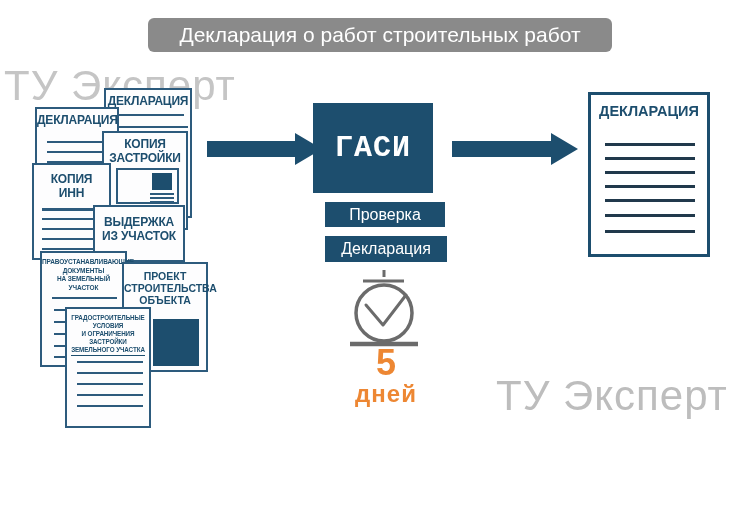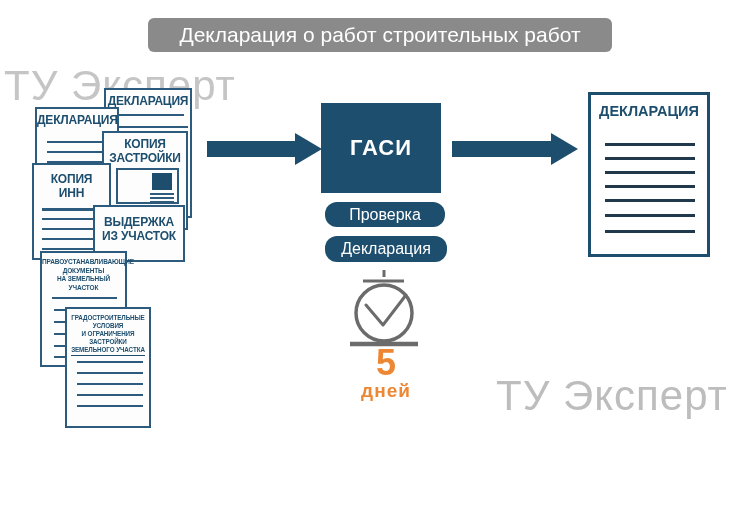--- a/index.html
+++ b/index.html
@@ -37,32 +37,32 @@
   
   .arrow{position:absolute;height:32px;}
   .arrow .body{position:absolute;top:8px;left:0;height:16px;background:#1d4e6e;}
   .arrow .head{position:absolute;top:0;width:0;height:0;border-top:16px solid transparent;
                border-bottom:16px solid transparent;border-left:27px solid #1d4e6e;}
   .arrow1{left:207px;top:133px;width:115px;}
   .arrow1 .body{width:90px;} .arrow1 .head{left:88px;}
   .arrow2{left:452px;top:133px;width:126px;}
   .arrow2 .body{width:101px;} .arrow2 .head{left:99px;}
   
-  .gasi{position:absolute;left:321px;top:103px;width:120px;height:90px;background:#1d4e6e;
-        color:#ffffff;font-size:22px;font-weight:bold;display:flex;align-items:center;justify-content:center;letter-spacing:1px;}
+  .gasi{position:absolute;left:313px;top:103px;width:120px;height:90px;background:#1d4e6e;
+        color:#ffffff;font-size:30px;font-weight:bold;display:flex;align-items:center;justify-content:center;letter-spacing:1px;font-family:Liberation Mono, monospace;}
   .step{position:absolute;background:#1d4e6e;color:#ffffff;font-size:16px;display:flex;
-        align-items:center;justify-content:center;border-radius:12px;}
+        align-items:center;justify-content:center;}
   .step1{left:325px;top:202px;width:120px;height:25px;}
   .step2{left:325px;top:236px;width:122px;height:26px;}
   
   .clock{position:absolute;left:340px;top:268px;}
   .dur-num{position:absolute;left:325px;top:342px;width:122px;text-align:center;
            font-size:36px;font-weight:bold;color:#ed8733;}
   .dur-unit{position:absolute;left:325px;top:380px;width:122px;text-align:center;
-            font-size:19px;font-weight:bold;color:#ed8733;letter-spacing:1px;}
+            font-size:24px;font-weight:bold;color:#ed8733;letter-spacing:1px;}
   
   .result-doc{position:absolute;left:588px;top:92px;width:122px;height:165px;background:#ffffff;
               border:3px solid #1d4e6e;box-sizing:border-box;}
   .result-doc .doc-title{font-size:14.5px;margin-top:8px;}
   .rline{position:absolute;left:14px;width:90px;height:2.5px;background:#21394c;}
 </style>
 </head>
 <body>
 
 <div class="canvas">
@@ -125,20 +125,27 @@
       <span>НА ЗЕМЕЛЬНЫЙ</span><br><span>УЧАСТОК</span>
     </div>
     <div class="dline" style="left:10px;width:65px;top:44px;"></div>
     <div class="dline" style="left:12px;width:48px;top:56px;"></div>
     <div class="dline" style="left:12px;width:48px;top:68px;"></div>
     <div class="dline" style="left:12px;width:48px;top:80px;"></div>
     <div class="dline" style="left:12px;width:48px;top:92px;"></div>
     <div class="dline" style="left:12px;width:48px;top:103px;"></div>
   </div>
 
+  <div class="doc docG">
+    <div class="doc-title t105">
+      <span>ПРОЕКТ</span><br><span>СТРОИТЕЛЬСТВА</span><br>
+      <span>ОБЪЕКТА</span>
+    </div>
+    <div class="darkrect"></div>
+  </div>
 
   <div class="doc docH">
     <div class="doc-title t63">
       <span>ГРАДОСТРОИТЕЛЬНЫЕ</span><br><span>УСЛОВИЯ</span><br>
       <span>И ОГРАНИЧЕНИЯ</span><br><span>ЗАСТРОЙКИ</span><br>
       <span class="ul-last">ЗЕМЕЛЬНОГО УЧАСТКА</span>
     </div>
     <div class="dline" style="left:10px;width:66px;top:52px;"></div>
     <div class="dline" style="left:10px;width:66px;top:63px;"></div>
     <div class="dline" style="left:10px;width:66px;top:74px;"></div>

